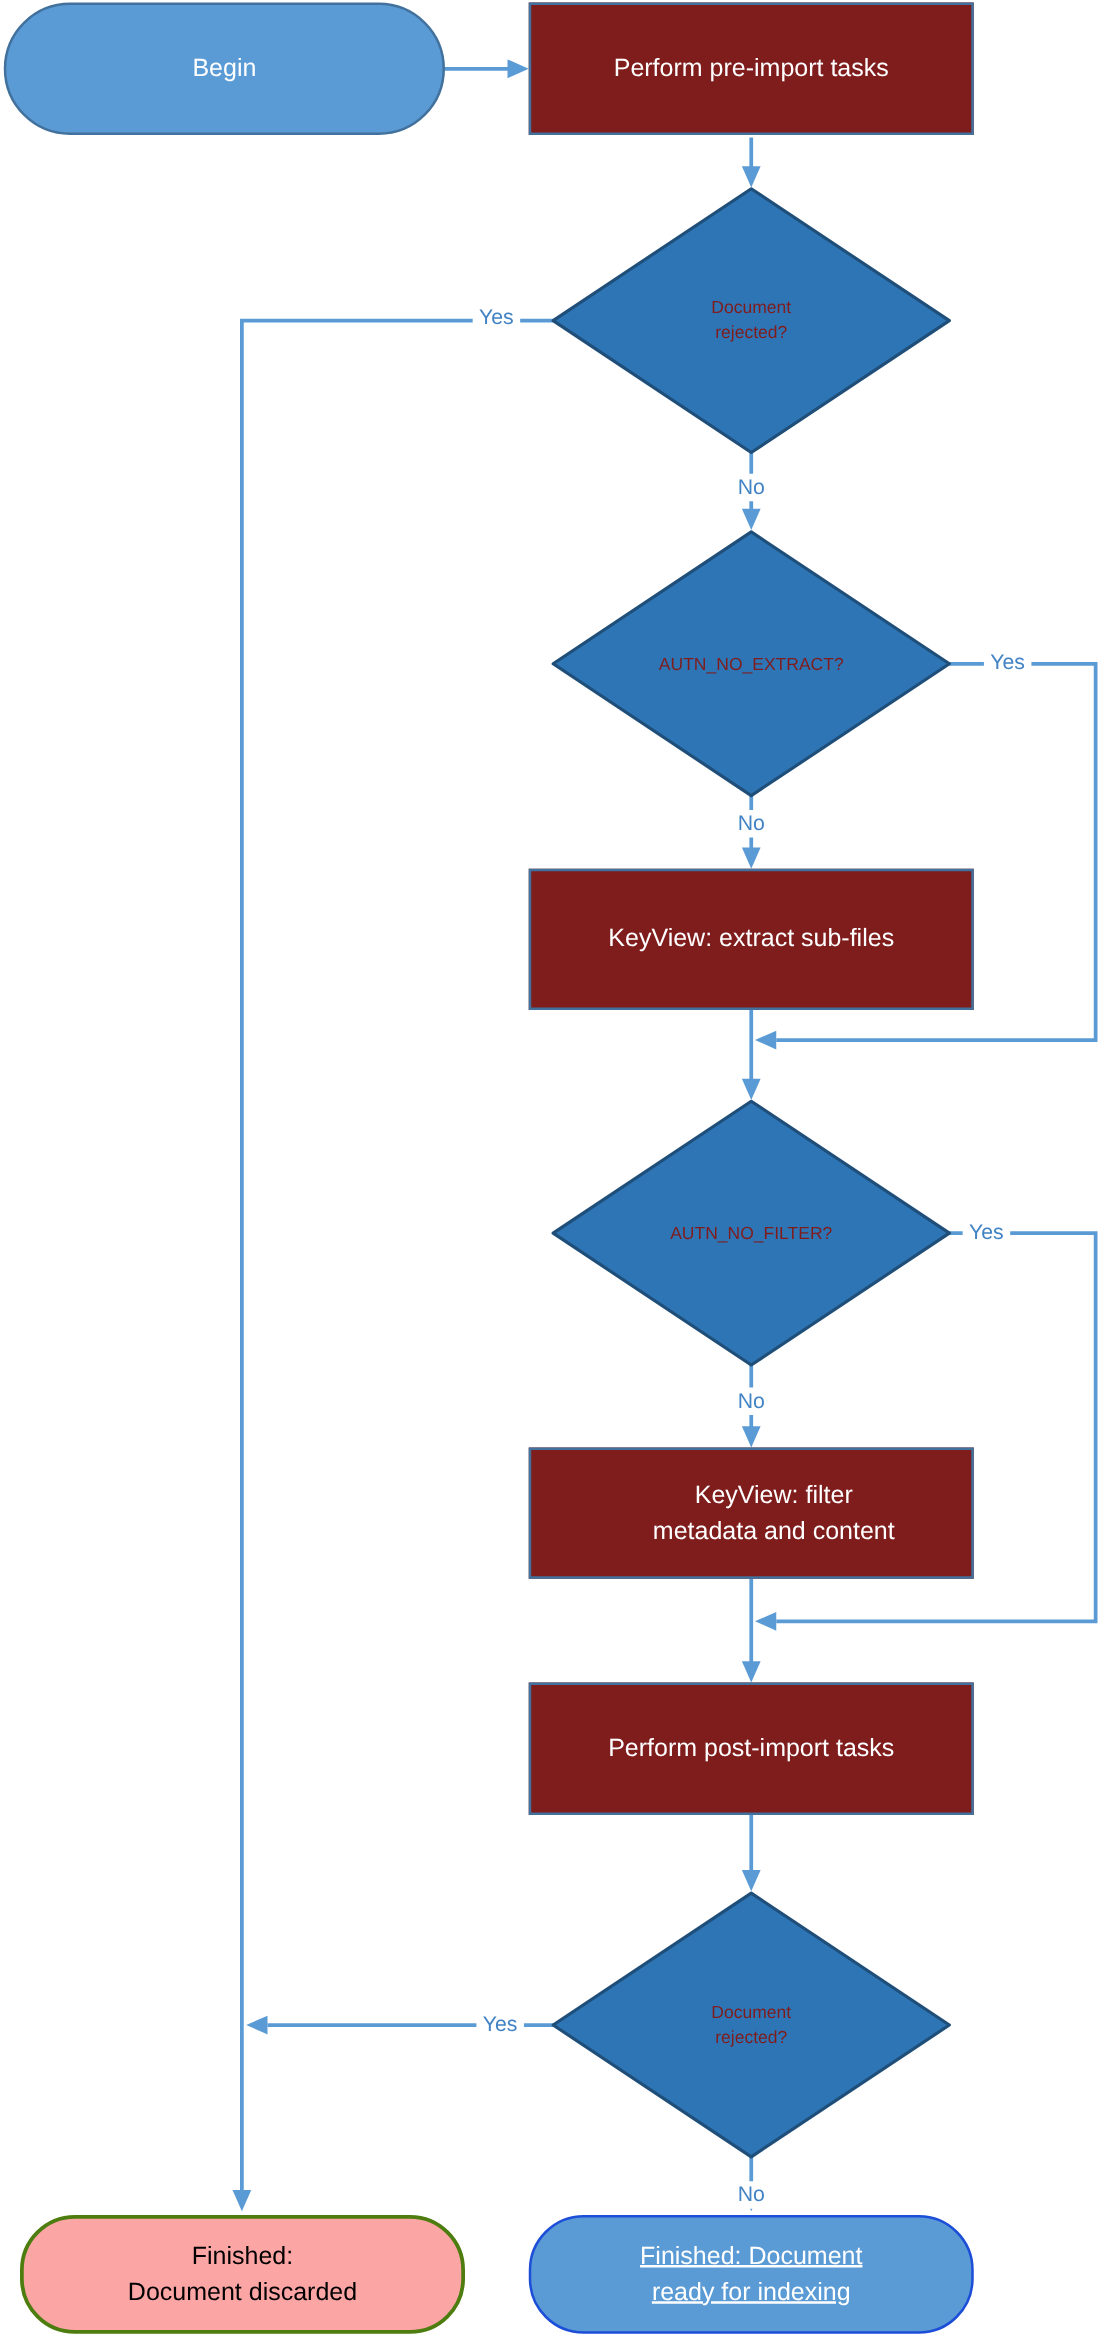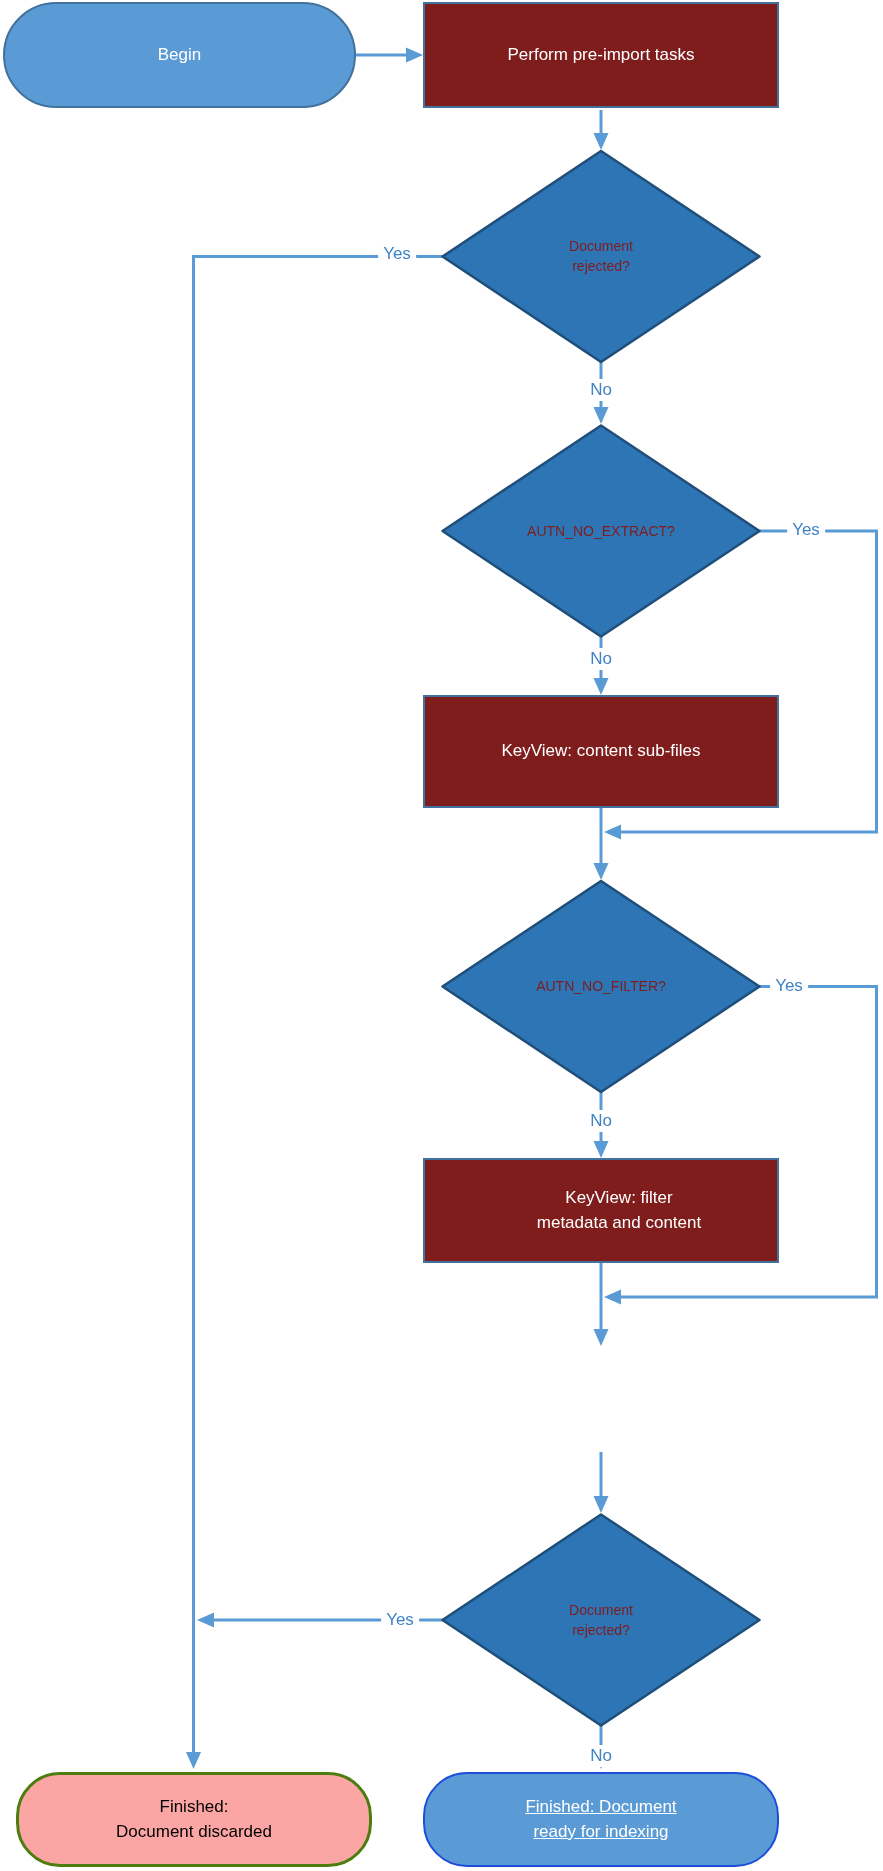--- a/index.html
+++ b/index.html
@@ -10,21 +10,21 @@
     font-family:"Liberation Sans", sans-serif;
     overflow:hidden;
   }
   #edges { position:absolute; left:0; top:0; width:883px; height:1871px; }
 
   .node {
     position:absolute; box-sizing:border-box;
     display:flex; flex-direction:column;
     align-items:center; justify-content:center;
     text-align:center;
-    color:#ffffff; font-size:17px; line-height:1.42;
+    color:#ffffff; font-size:20px; line-height:1.42;
   }
   .process   { background:#7f1d1d; border:2px solid #41719C; }
   .pill      { border-radius:54px; }
   .begin     { left:3px;   top:2px;    width:353px; height:106px; background:#5B9BD5; border:2px solid #41719C; }
   .pre       { left:423px; top:2px;    width:356px; height:106px; }
   .extract   { left:423px; top:695px;  width:356px; height:113px; }
   .filter    { left:423px; top:1158px; width:356px; height:105px;padding-left:36px; }
   .post      { left:423px; top:1346px; width:356px; height:106px; }
   .discard   { left:16px;  top:1772px; width:356px; height:95px; border-radius:44px;
                background:#fca5a5; border:3px solid #4d7c0f; color:#000000; }
@@ -104,28 +104,31 @@
 
   <div class="node begin pill">
     <span>Begin</span>
   </div>
 
   <div class="node process pre">
     <span>Perform pre-import tasks</span>
   </div>
 
   <div class="node process extract">
-    <span>KeyView: content sub-files</span>
+    <span>KeyView: extract sub-files</span>
   </div>
 
   <div class="node process filter">
     <span class="ln">KeyView: filter</span>
     <span class="ln">metadata and content</span>
   </div>
 
+  <div class="node process post">
+    <span>Perform post-import tasks</span>
+  </div>
 
   <div class="node discard">
     <span class="ln">Finished:</span>
     <span class="ln">Document discarded</span>
   </div>
 
   <div class="node indexing">
     <span class="ln">Finished: Document</span>
     <span class="ln">ready for indexing</span>
   </div>

